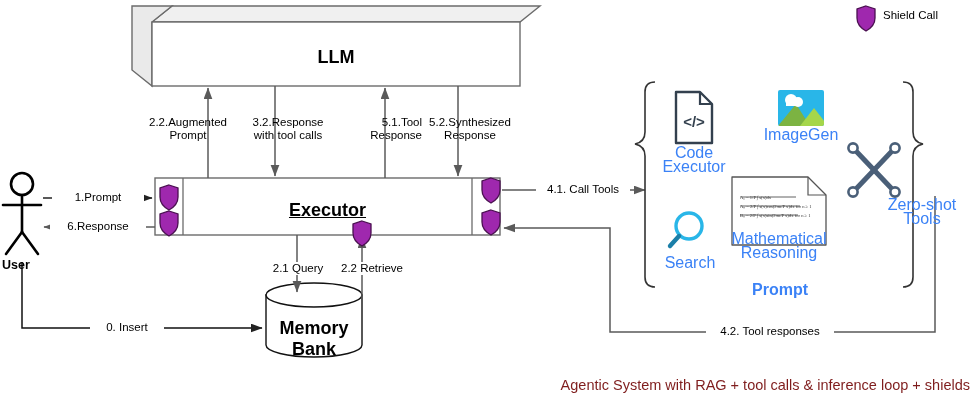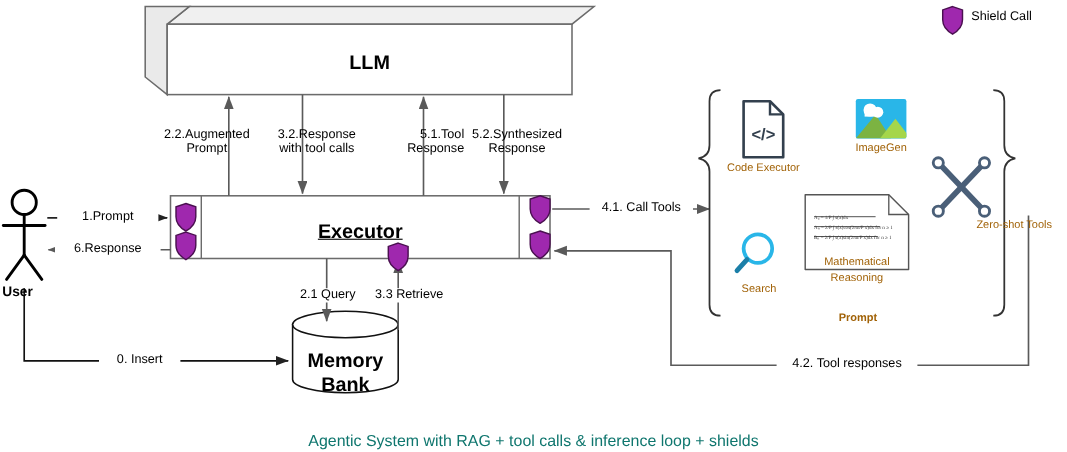--- a/index.html
+++ b/index.html
@@ -3,23 +3,23 @@
 <meta charset="utf-8">
 <style>
   html,body{margin:0;padding:0;background:#ffffff;}
   body{width:970px;height:411px;position:relative;overflow:hidden;
        font-family:"Liberation Sans","DejaVu Sans",sans-serif;color:#000;}
   .lbl{position:absolute;font-size:11.5px;line-height:13px;color:#000;
        text-align:center;white-space:pre-line;background:#fff;}
   .lbl-nobg{background:transparent;}
   svg{position:absolute;left:0;top:0;overflow:visible;}
   .box-title{position:absolute;font-weight:bold;font-size:18px;text-align:center;}
-  .tool-cap{position:absolute;font-size:10px;line-height:14px;text-align:center;color:#a16207;}
+  .tool-cap{position:absolute;font-size:16px;line-height:14px;text-align:center;color:#3b82f6;}
   .tool-cap.b{font-weight:bold;}
-  .caption{position:absolute;font-size:14.5px;color:#0f766e;text-align:center;width:100%;left:0;margin-top:16px;}
+  .caption{position:absolute;font-size:14.5px;color:#7f1d1d;text-align:right;width:100%;left:0;}
   .legend-txt{position:absolute;font-size:11.5px;color:#000;}
   .user-lbl{position:absolute;font-size:12.5px;font-weight:bold;}
 </style>
 </head>
 <body>
 
 <svg width="970" height="411">
   <defs>
     <marker id="arrow" markerWidth="9" markerHeight="9" refX="7.6" refY="3" orient="auto">
       <path d="M0,0 L8,3 L0,6 z" fill="#222"></path>
@@ -178,21 +178,21 @@
 <div class="box-title" style="left:183px;top:200px;width:289px;text-decoration:underline;">Executor</div>
 
 <div class="box-title" style="left:266px;top:318px;width:96px;">Memory Bank</div>
 
 <div class="user-lbl" style="left:2px;top:258px;">User</div>
 
 <div class="lbl" style="left:52px;top:191px;width:92px;">1.Prompt</div>
 <div class="lbl" style="left:50px;top:220px;width:96px;">6.Response</div>
 <div class="lbl" style="left:90px;top:321px;width:74px;">0. Insert</div>
 <div class="lbl" style="left:262px;top:262px;width:72px;">2.1 Query</div>
-<div class="lbl" style="left:330px;top:262px;width:84px;">3.3 Retrieve</div>
+<div class="lbl" style="left:330px;top:262px;width:84px;">2.2 Retrieve</div>
 <div class="lbl lbl-nobg" style="left:142px;top:116px;width:92px;">2.2.Augmented
 Prompt</div>
 <div class="lbl lbl-nobg" style="left:238px;top:116px;width:100px;">3.2.Response
 with tool calls</div>
 <div class="lbl lbl-nobg" style="left:346px;top:116px;width:76px;text-align:right;">5.1.Tool
 Response</div>
 <div class="lbl lbl-nobg" style="left:422px;top:116px;width:96px;">5.2.Synthesized
 Response</div>
 <div class="lbl" style="left:536px;top:183px;width:94px;">4.1. Call Tools</div>
 <div class="lbl" style="left:706px;top:325px;width:128px;">4.2. Tool responses</div>

